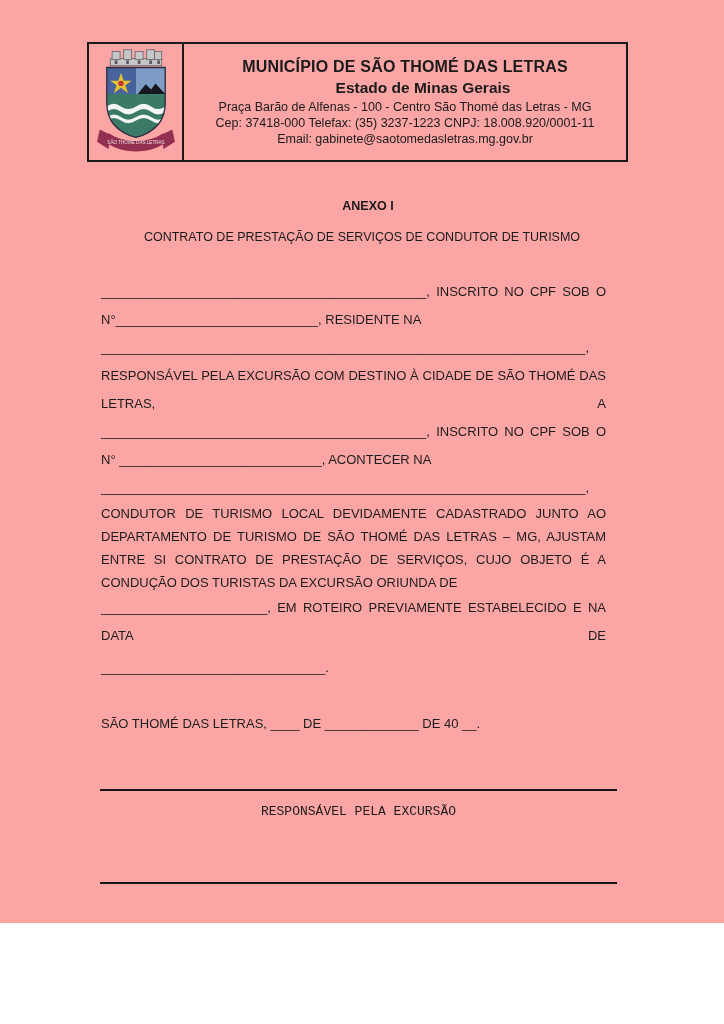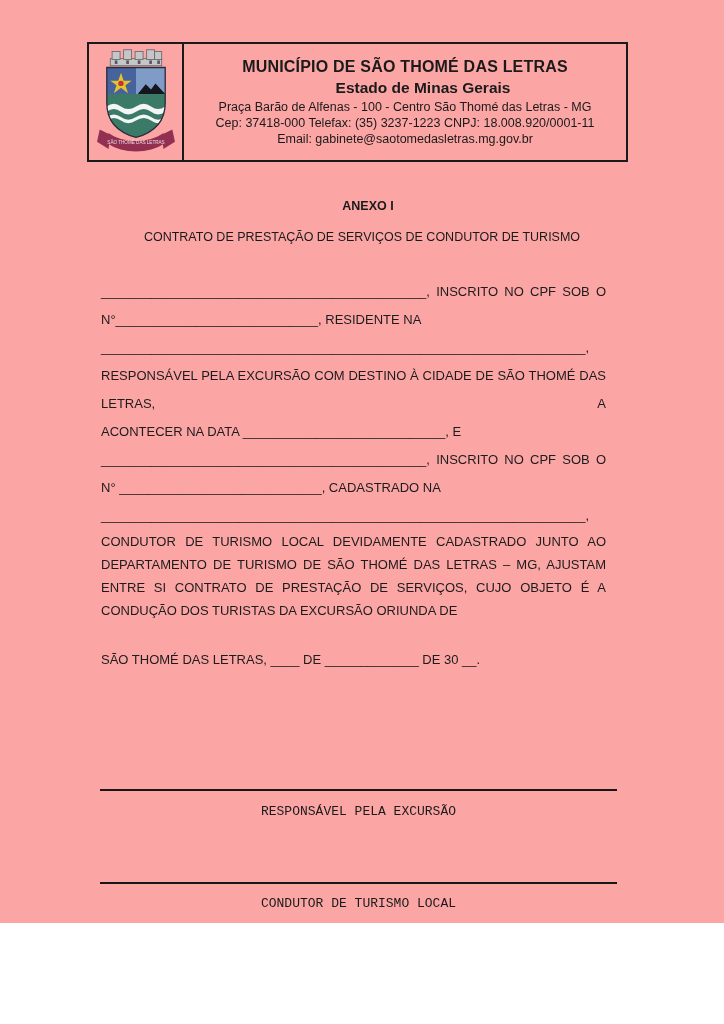--- a/index.html
+++ b/index.html
@@ -161,32 +161,32 @@
   </div>
 
   <div class="annex-title">ANEXO I</div>
   <div class="contract-title">CONTRATO DE PRESTAÇÃO DE SERVIÇOS DE CONDUTOR DE TURISMO</div>
 
   <div class="body-text">
     <div class="line jl">_____________________________________________, INSCRITO NO CPF SOB O</div>
     <div class="line">N°____________________________, RESIDENTE NA</div>
     <div class="line jl">___________________________________________________________________,</div>
     <div class="line jl">RESPONSÁVEL PELA EXCURSÃO COM DESTINO À CIDADE DE SÃO THOMÉ DAS LETRAS, A</div>
-    <div class="line">ACONTECER NA DATA ____________________________, E</div>
     <div class="line jl">_____________________________________________, INSCRITO NO CPF SOB O</div>
-    <div class="line">N° ____________________________, CADASTRADO NA</div>
+    <div class="line">N° ____________________________, ACONTECER NA</div>
     <div class="line jl">___________________________________________________________________,</div>
     <div class="para">CONDUTOR DE TURISMO LOCAL DEVIDAMENTE CADASTRADO JUNTO AO DEPARTAMENTO DE TURISMO DE SÃO THOMÉ DAS LETRAS – MG, AJUSTAM ENTRE SI CONTRATO DE PRESTAÇÃO DE SERVIÇOS, CUJO OBJETO É A CONDUÇÃO DOS TURISTAS DA EXCURSÃO ORIUNDA DE</div>
-    <div class="date-line">SÃO THOMÉ DAS LETRAS, ____ DE _____________ DE 30 __.</div>
+    <div class="line jl">_______________________, EM ROTEIRO PREVIAMENTE ESTABELECIDO E NA DATA DE</div>
+    <div class="line dot-line">_______________________________.</div>
+    <div class="date-line">SÃO THOMÉ DAS LETRAS, ____ DE _____________ DE 40 __.</div>
   </div>
 
   <div class="sig-line sig1"></div>
   <div class="sig-label sl1">RESPONSÁVEL PELA EXCURSÃO</div>
   <div class="sig-line sig2"></div>
-  <div class="sig-label sl2">CONDUTOR DE TURISMO LOCAL</div>
 
   <div class="banner">
     <div class="banner-title">DEPARTAMENTO DE TURISMO DE SÃO THOMÉ DAS LETRAS</div>
     <div class="ground"></div>
     <div class="hut"></div>
     <div class="cross-arm" style="background: rgb(58, 43, 26);"></div>
     <div class="cross-post"></div>
     <div class="side-pole"></div>
     <span class="bl bl-d" style="color: rgb(107, 74, 150);">D</span>
     <span class="bl bl-e" style="color: rgb(232, 147, 26);">E</span>

